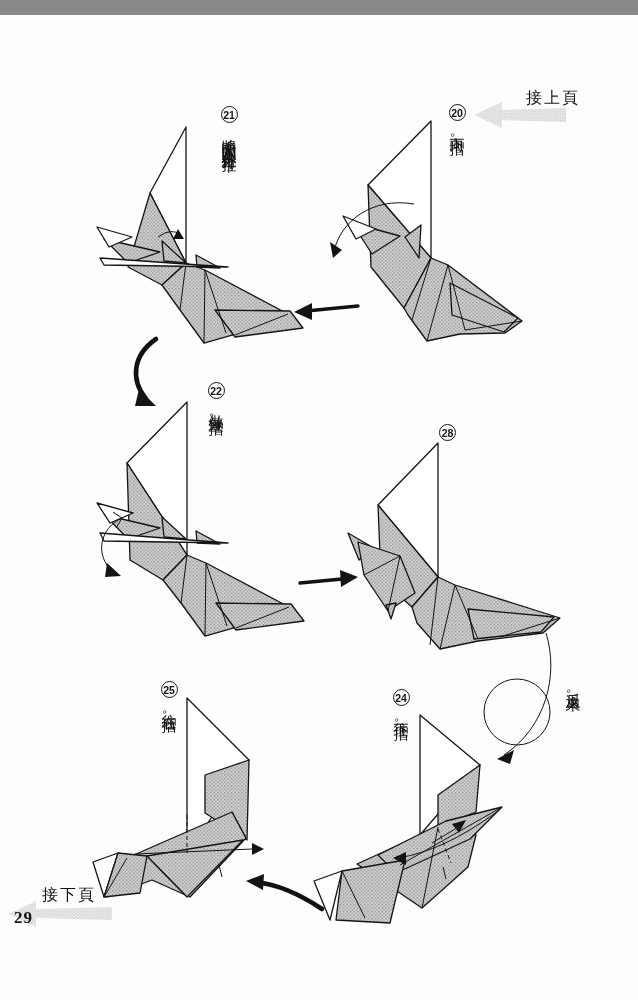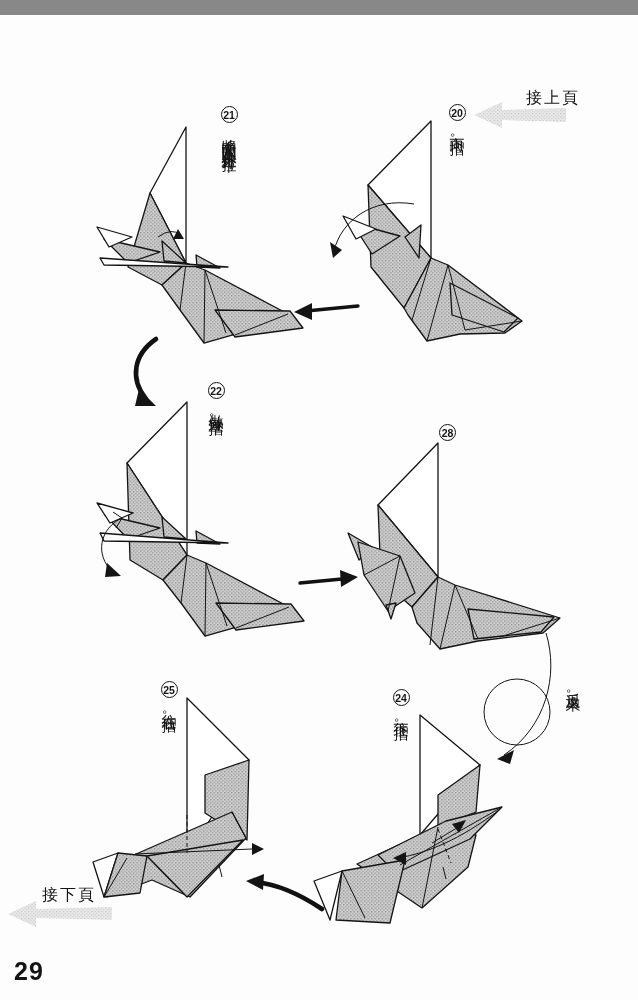--- a/index.html
+++ b/index.html
@@ -24,21 +24,21 @@
     white-space:normal;
   }
   .htext { position:absolute; font-size:16px; letter-spacing:2px; color:#141414; }
   .cnum {
     display:inline-block; writing-mode:horizontal-tb; text-orientation:mixed;
     width:17px; height:17px; border:1.6px solid #141414; border-radius:50%;
     font-size:10.5px; font-weight:bold; line-height:17px; text-align:center;
     letter-spacing:0; margin:1px 0 4px 0; background:#fdfdfd; box-sizing:border-box;
   }
   .cnum-abs { position:absolute; }
-  #pageno { position:absolute; left:14px; top:942px; font-size:25px; font-weight:bold; letter-spacing:1px; }
+  #pageno { position:absolute; left:14px; top:893px; font-size:17px; font-weight:bold; letter-spacing:1px;font-family:Liberation Serif, serif; }
 </style>
 </head>
 <body>
 
 <div id="page">
 
   <svg width="638" height="1000" viewBox="0 0 638 1000">
     <defs>
       <pattern id="ht" width="3.5" height="3.5" patternUnits="userSpaceOnUse">
         <rect width="3.5" height="3.5" fill="#d2d2d2"></rect>

